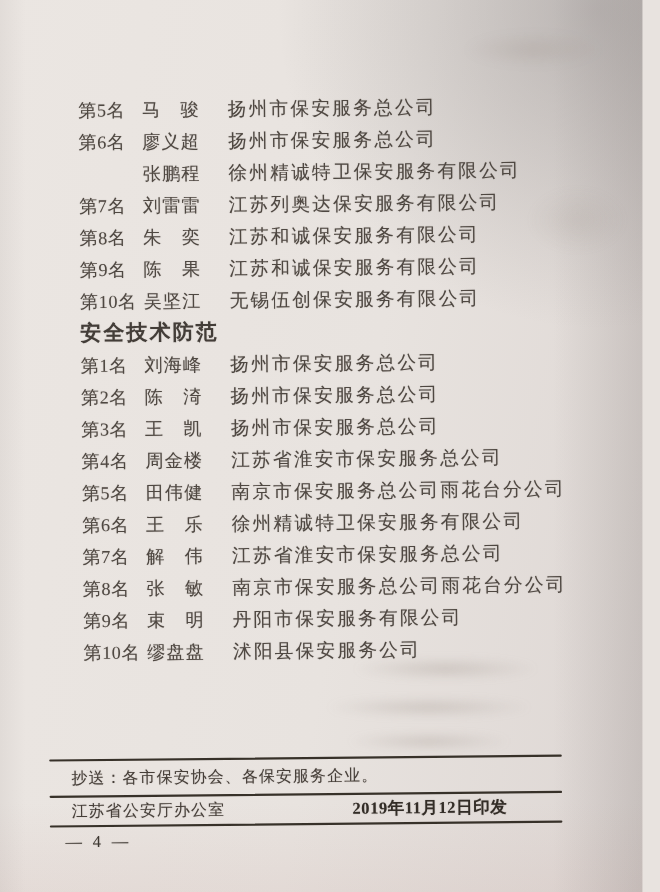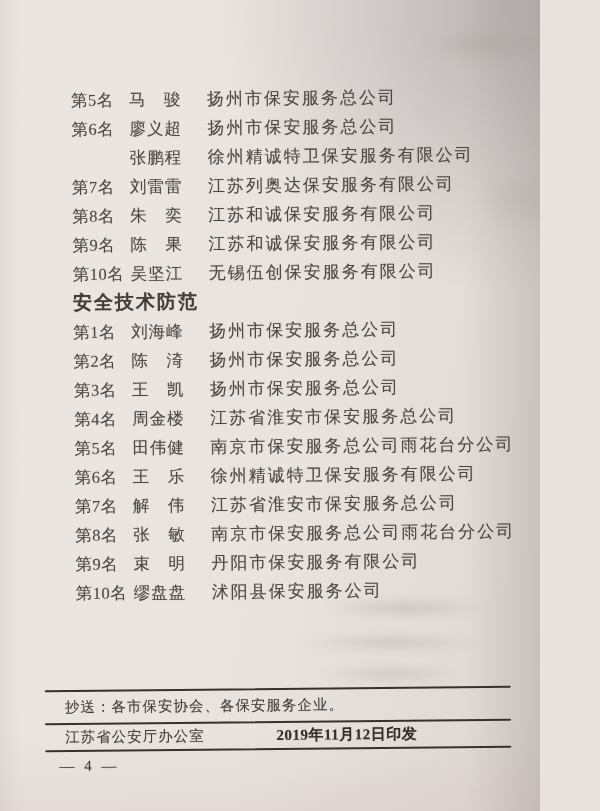--- a/index.html
+++ b/index.html
@@ -2,21 +2,21 @@
 <html><head>
 <meta charset="utf-8">
 <style>
   html,body{margin:0;padding:0;}
   body{
     width:600px;height:811px;overflow:hidden;
     font-family:"Liberation Serif","DejaVu Serif",serif;
     background:#e8e3df;
   }
   .page{
-    position:relative;width:540px;height:811px;overflow:hidden;
+    position:relative;width:584px;height:811px;overflow:hidden;
     background:
       radial-gradient(circle at 93% 1%, rgba(125,120,120,0.40), rgba(125,120,120,0) 30%),
       linear-gradient(to left, rgba(120,112,110,0.22), rgba(120,112,110,0) 14%),
       linear-gradient(to right, rgba(140,130,128,0.10), rgba(140,130,128,0) 4%),
       linear-gradient(to top, rgba(205,180,175,0.20), rgba(205,180,175,0) 10%),
       linear-gradient(100deg, #ebe6e2 0%, #e8e3df 55%, #ddd6d3 100%);
   }
   .content{
     position:absolute;inset:0;
     transform:rotate(-0.55deg);

